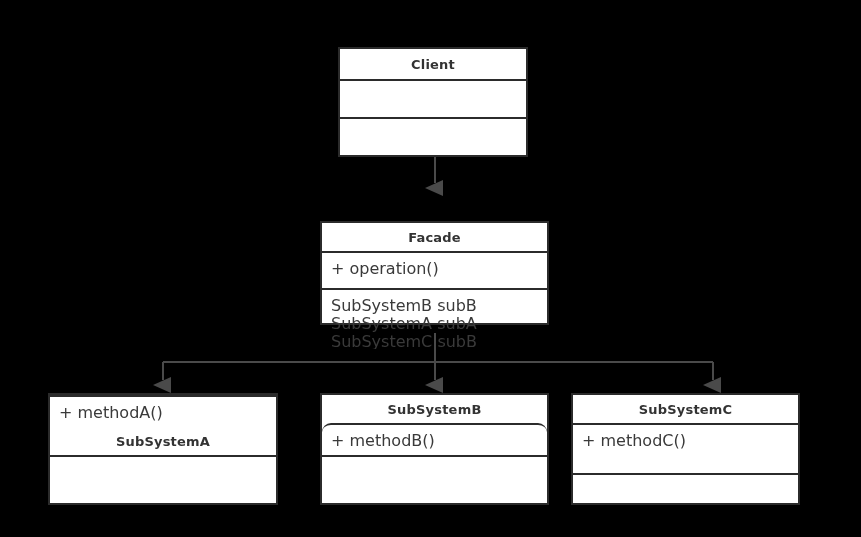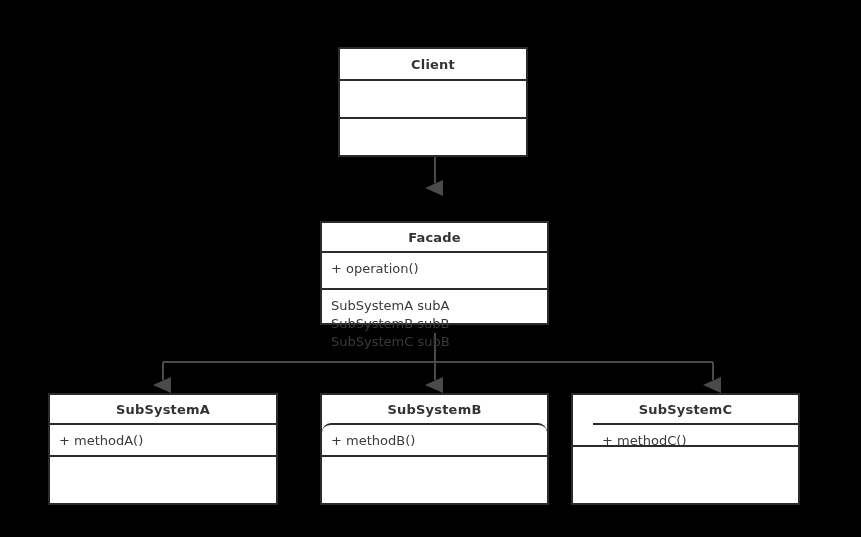--- a/index.html
+++ b/index.html
@@ -44,21 +44,21 @@
     line-height: 1;
     display: flex;
     align-items: center;
     justify-content: center;
     height: 100%;
   }
   .member-list {
     padding: 7px 9px 0 9px;
   }
   .member {
-    font-size: 13px;
+    font-size: 16px;
     color: #3a3a3a;
     line-height: 18px;
     white-space: nowrap;
   }
   .connectors {
     position: absolute;
     left: 0;
     top: 0;
     width: 861px;
     height: 537px;
@@ -109,49 +109,49 @@
   </div>
 
   <div class="uml-class" style="left:320px; top:205px; width:229px; height:104px;margin-top:16px;">
     <div class="compartment" style="height:28px;">
       <div class="class-title">Facade</div>
     </div>
     <div class="compartment divider member-list" style="height:37px;">
       <div class="member">+ operation()</div>
     </div>
     <div class="compartment divider member-list" style="height:61px;">
+      <div class="member">SubSystemB subB</div>
       <div class="member">SubSystemA subA</div>
-      <div class="member">SubSystemB subB</div>
       <div class="member">SubSystemC subB</div>
     </div>
   </div>
 
   <div class="uml-class" style="left:48px; top:393px; width:230px; height:112px;">
+    <div class="compartment divider member-list" style="height:32px;">
+      <div class="member">+ methodA()</div>
+    </div>
     <div class="compartment" style="height:28px;">
       <div class="class-title">SubSystemA</div>
-    </div>
-    <div class="compartment divider member-list" style="height:32px;">
-      <div class="member">+ methodA()</div>
     </div>
     <div class="compartment divider" style="height:48px;"></div>
   </div>
 
   <div class="uml-class" style="left:320px; top:393px; width:229px; height:112px;">
     <div class="compartment" style="height:28px;">
       <div class="class-title">SubSystemB</div>
     </div>
     <div class="compartment divider member-list" style="height:32px;border-radius:9px;">
       <div class="member">+ methodB()</div>
     </div>
     <div class="compartment divider" style="height:48px;"></div>
   </div>
 
   <div class="uml-class" style="left:571px; top:393px; width:229px; height:112px;">
     <div class="compartment" style="height:28px;">
       <div class="class-title">SubSystemC</div>
     </div>
-    <div class="compartment divider member-list" style="height:22px;margin-left:20px;">
+    <div class="compartment divider member-list" style="height:50px;">
       <div class="member">+ methodC()</div>
     </div>
     <div class="compartment divider" style="height:48px;"></div>
   </div>
 
 </div>
 
 </body></html>

